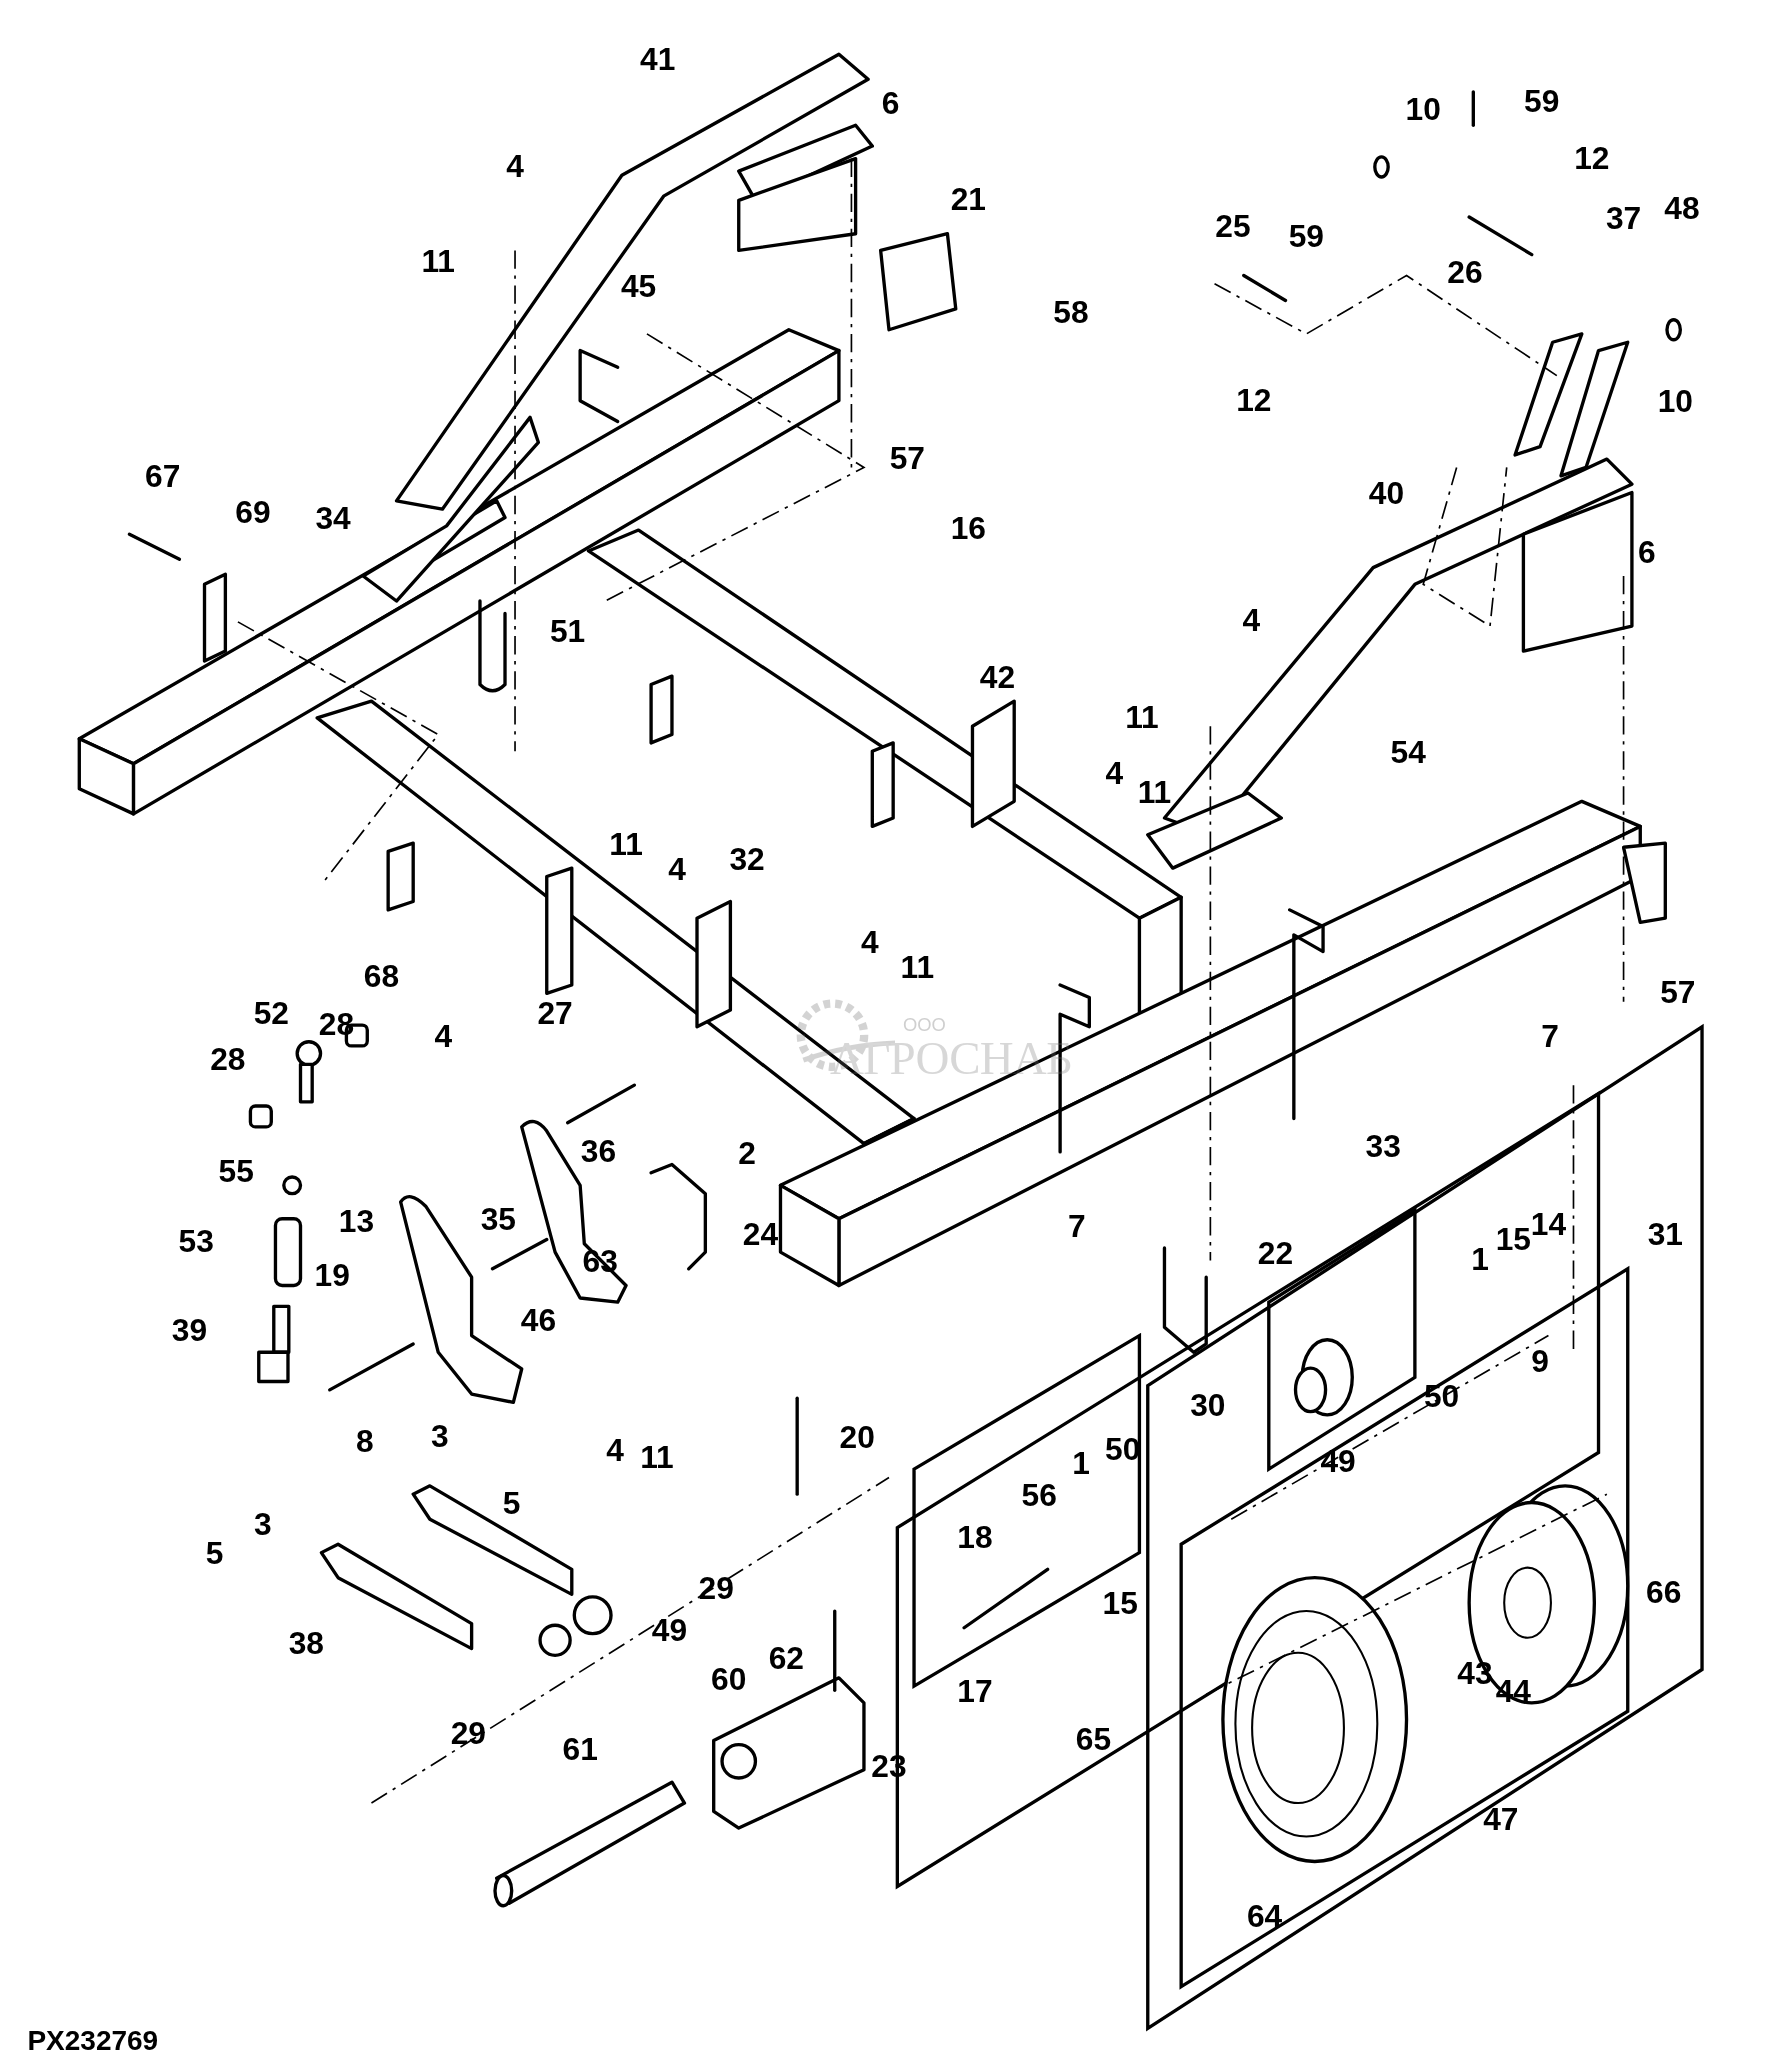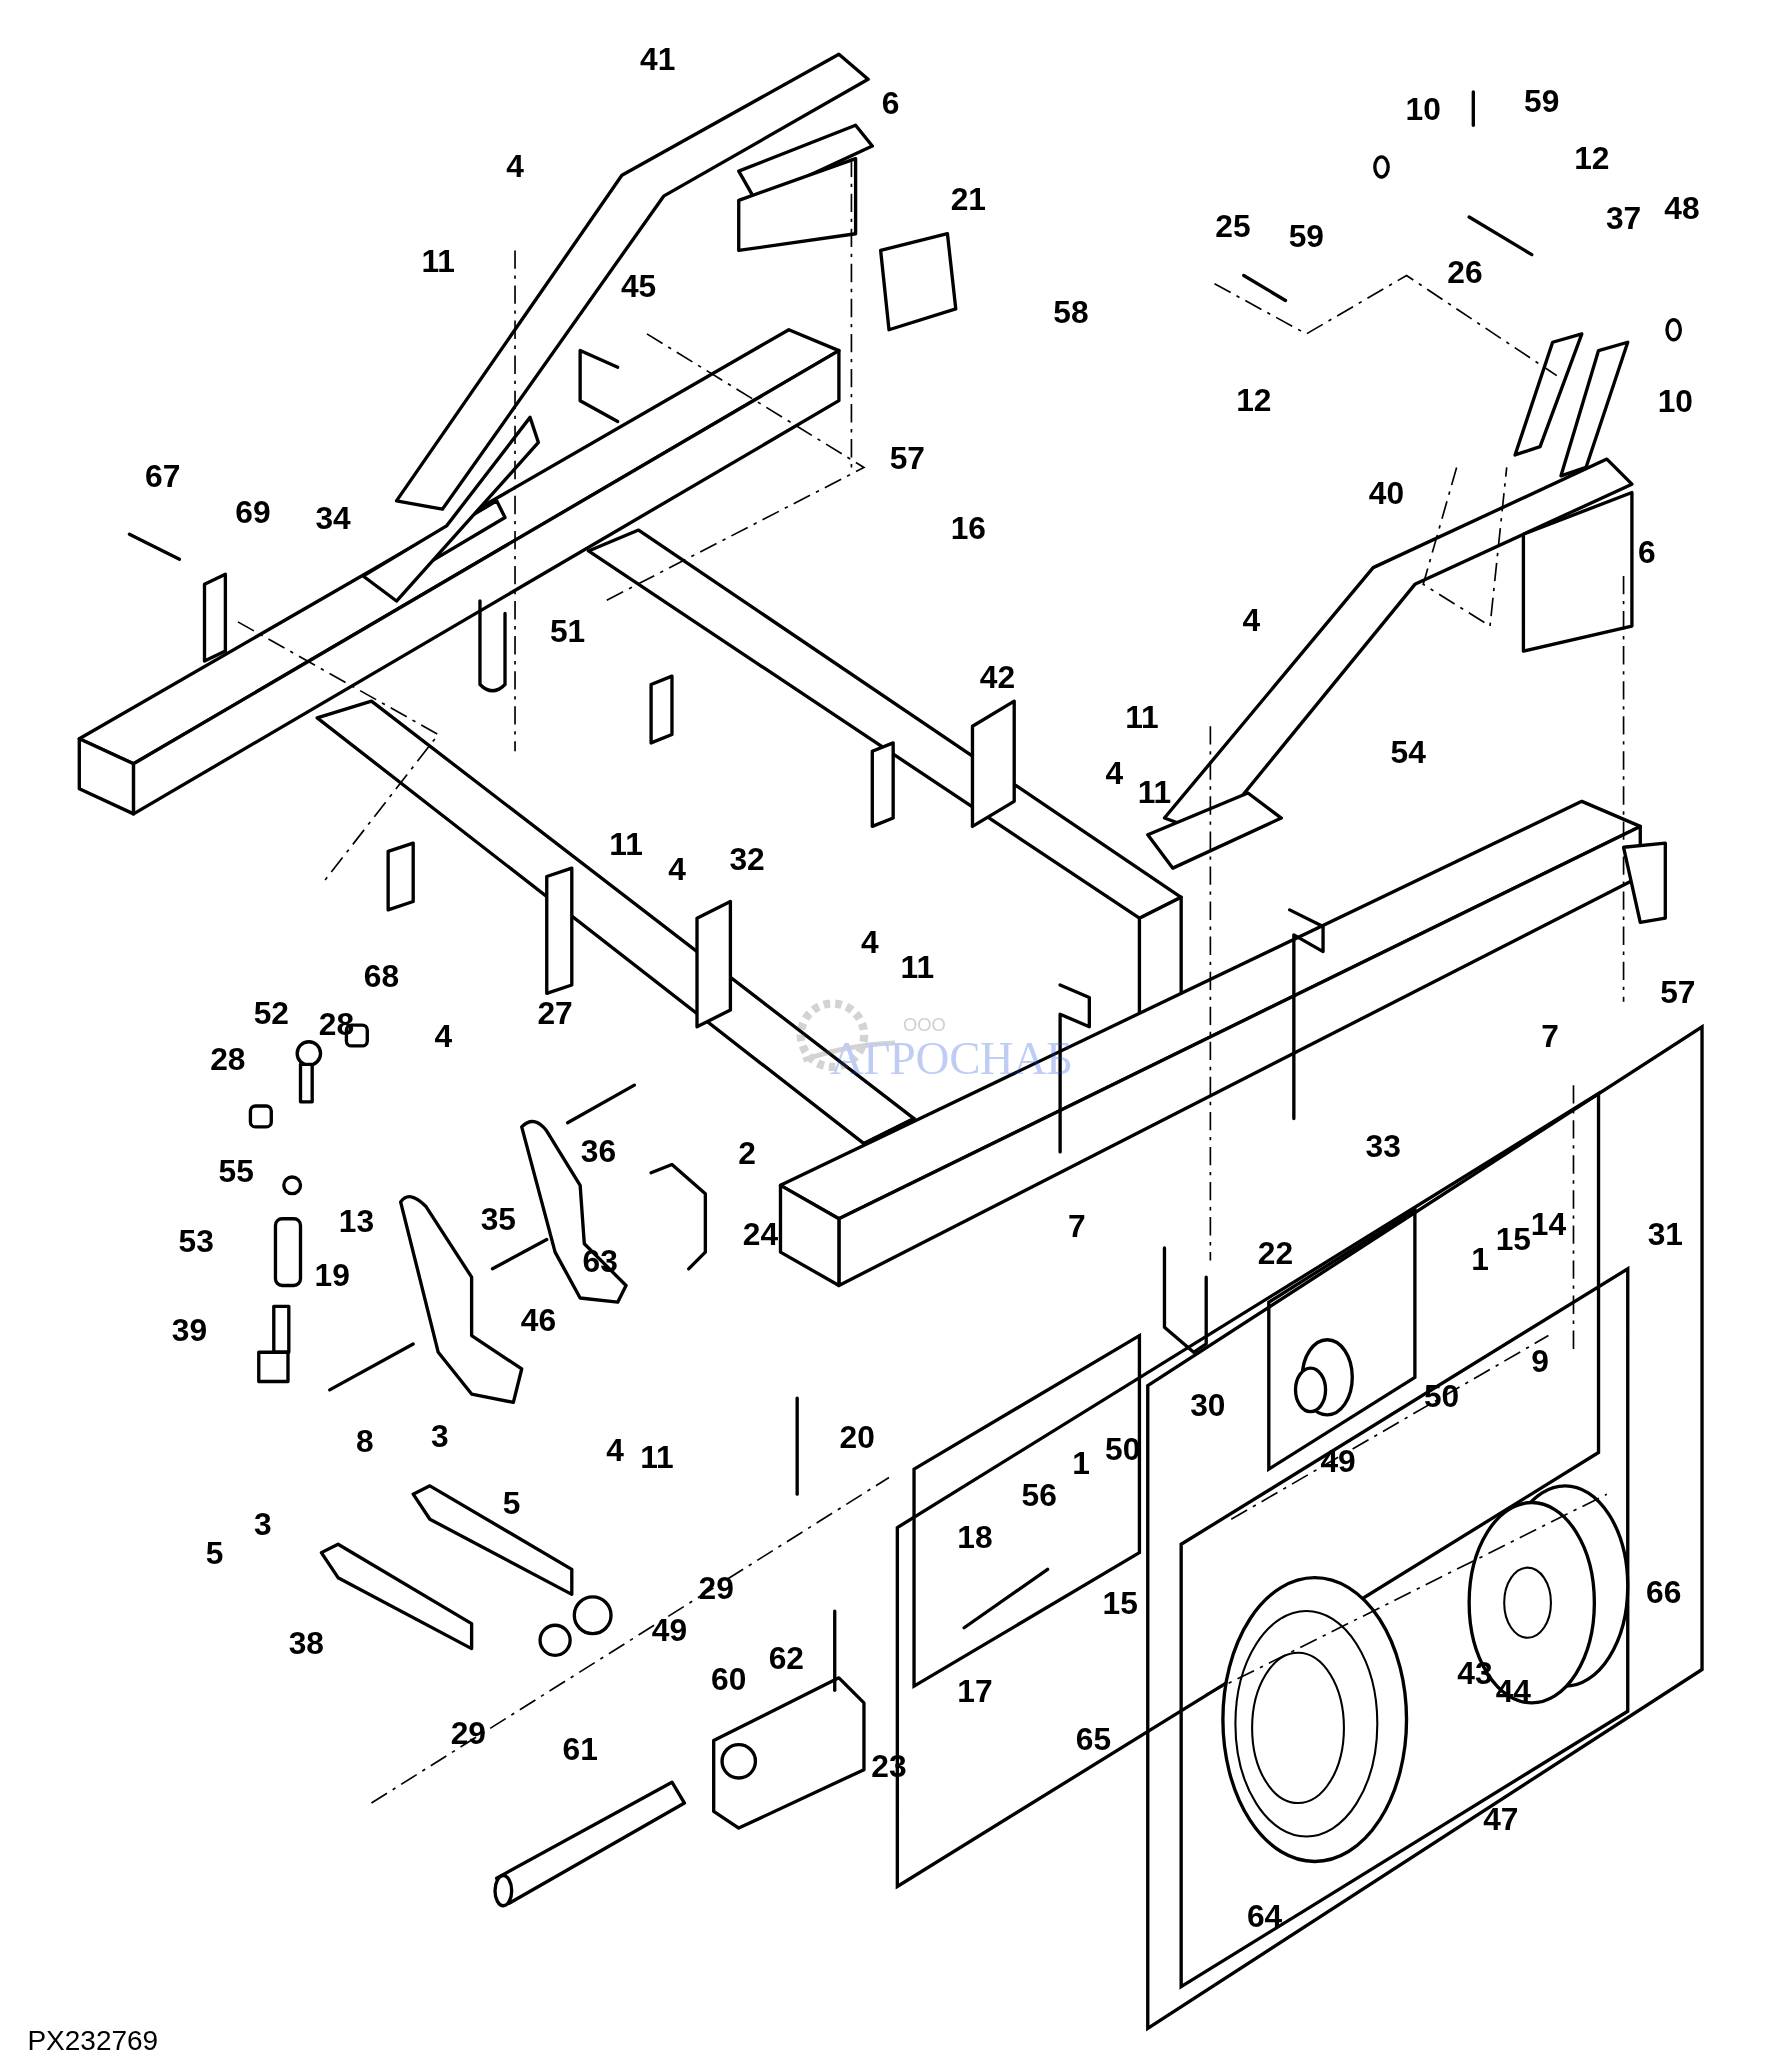--- a/index.html
+++ b/index.html
@@ -6,23 +6,23 @@
     body { width: 1775px; height: 2071px; position: relative; overflow: hidden;
            font-family: "Liberation Sans", sans-serif; }
     #stage { position: absolute; left: 4px; top: 0; width: 1775px; height: 2071px; }
     svg { position: absolute; left: 0; top: 0; }
     .part { fill: none; stroke: #000; stroke-width: 4; stroke-linejoin: round; stroke-linecap: round; }
     .partfill { fill: #fff; stroke: #000; stroke-width: 4; stroke-linejoin: round; }
     .thin { fill: none; stroke: #000; stroke-width: 2.5; }
     .dash { fill: none; stroke: #000; stroke-width: 2; stroke-dasharray: 22 8 4 8; }
     .box { fill: none; stroke: #000; stroke-width: 4; }
     .callout { font-family: "Liberation Sans", sans-serif; font-weight: 700; font-size: 38px; fill: #000; }
-    .figid { position: absolute; left: 23.4px; top: 2025px; font-weight: 400; font-size: 28px; color: #000; }
+    .figid { position: absolute; left: 23.4px; top: 2025px; font-weight: 700; font-size: 28px; color: #000; }
     .wm { position: absolute; left: 791px; top: 981px; width: 250px; height: 117px; opacity: 0.28; }
-    .wm-text { position: absolute; left: 35px; top: 50px; font-family: "Liberation Serif", serif; font-size: 47px; color: #1d4ed8; letter-spacing: -0.8px; }
+    .wm-text { position: absolute; left: 35px; top: 50px; font-family: "Liberation Serif", serif; font-size: 47px; color: #737373; letter-spacing: -0.8px; }
     .wm-ooo { position: absolute; left: 100px; top: 33px; font-family: "Liberation Sans", sans-serif; font-size: 18.4px; color: #555; margin-left: 8px; }
   </style>
 </head>
 <body>
 
 <div id="stage">
 
   <svg id="art" width="1775" height="2071" viewBox="0 0 2126 2481">
 
     <g>

